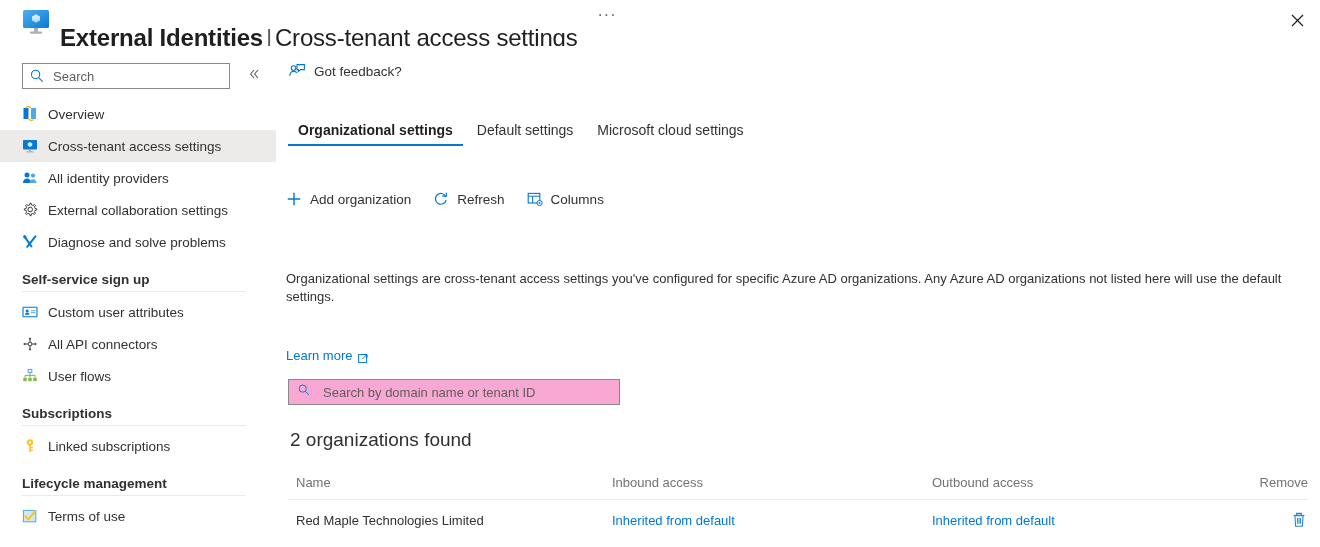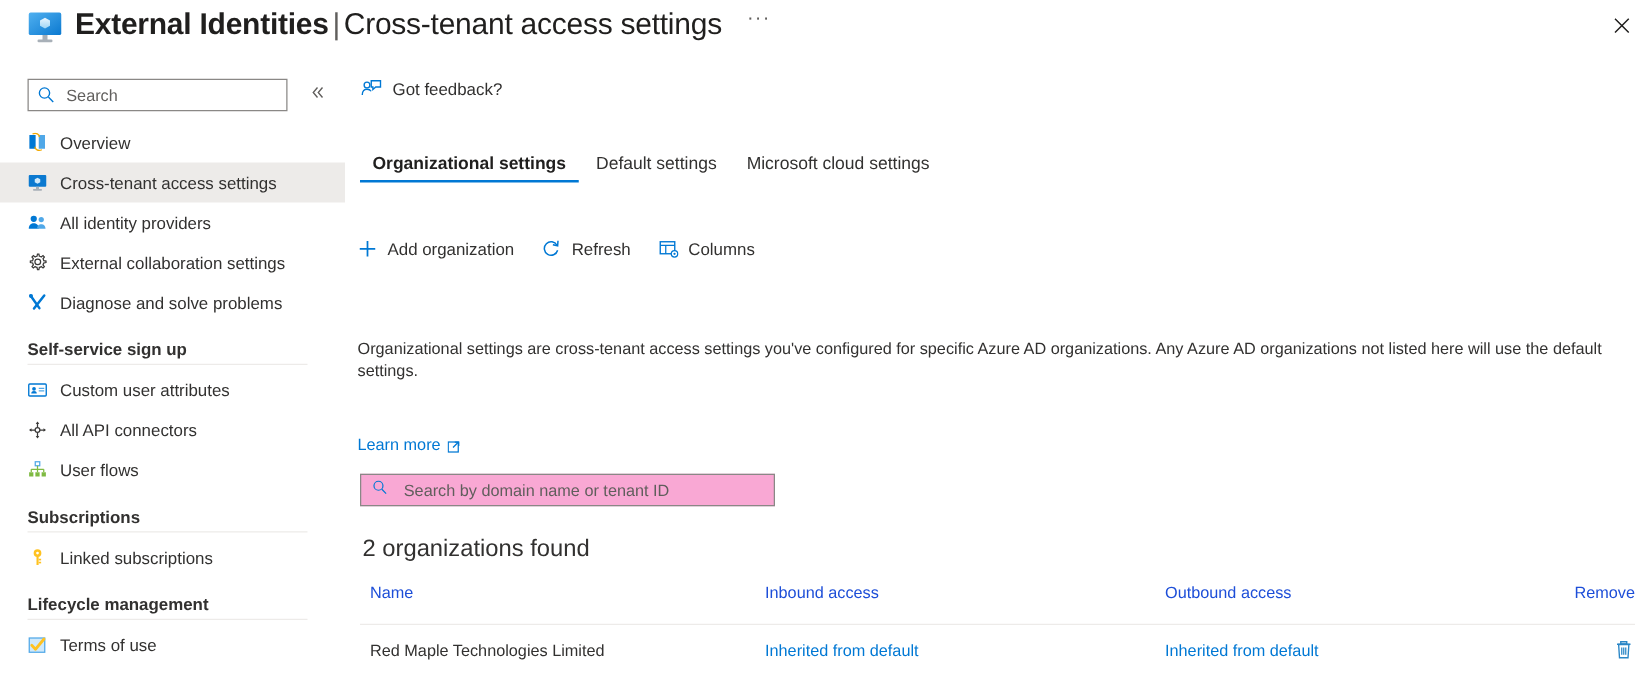--- a/index.html
+++ b/index.html
@@ -15,21 +15,21 @@
 
   
   .header {
     position: absolute; top: 0; left: 0; width: 1320px; height: 46px;
     background: #fff;
   }
   .header-icon {
     position: absolute; left: 22px; top: 8px; width: 30px; height: 28px;
   }
   .header-title {
-    position: absolute; left: 60px; top: 2px;
+    position: absolute; left: 60px; top: 20px;
     font-size: 24px; line-height: 36px; letter-spacing: -0.2px;
     white-space: nowrap;
   }
   .header-title .bold { font-weight: 600; color:#201f1e; }
   .header-title .sep { color:#605e5c; font-weight: 400; padding: 0 3px; }
   .header-title .sub { font-weight: 400; color:#201f1e; }
   .header-ellipsis {
     position: absolute; left: 596px; top: 8px;
     font-size: 16px; color:#605e5c; letter-spacing: 1px;
     width: 22px; height: 22px; line-height: 14px; text-align:center;
@@ -146,23 +146,23 @@
   }
   .table-search input::placeholder { color:#605e5c; }
 
   .found-count {
     position:absolute; left: 14px; top: 383px;
     font-size: 19px; color:#323130;
   }
 
   .table { position:absolute; left: 12px; top: 420px; width: 1020px; }
   .thead {
-    display:flex; height: 34px;
+    display:flex; align-items:center; height: 34px;
     border-bottom: 1px solid #edebe9;
-    font-size: 13px; color:#1d4ed8;
+    font-size: 13px; color:#737373;
   }
   .trow {
     display:flex; align-items:center; height: 40px;
     font-size: 13px; color:#323130;
   }
   .c-name { width: 324px; padding-left: 8px; }
   .c-in   { width: 320px; }
   .c-out  { width: 322px; }
   .c-rem  { width: 54px; text-align:right; padding-right: 0px; }
   .c-rem-cell { width: 54px; display:flex; justify-content:flex-end; align-items:center; }

